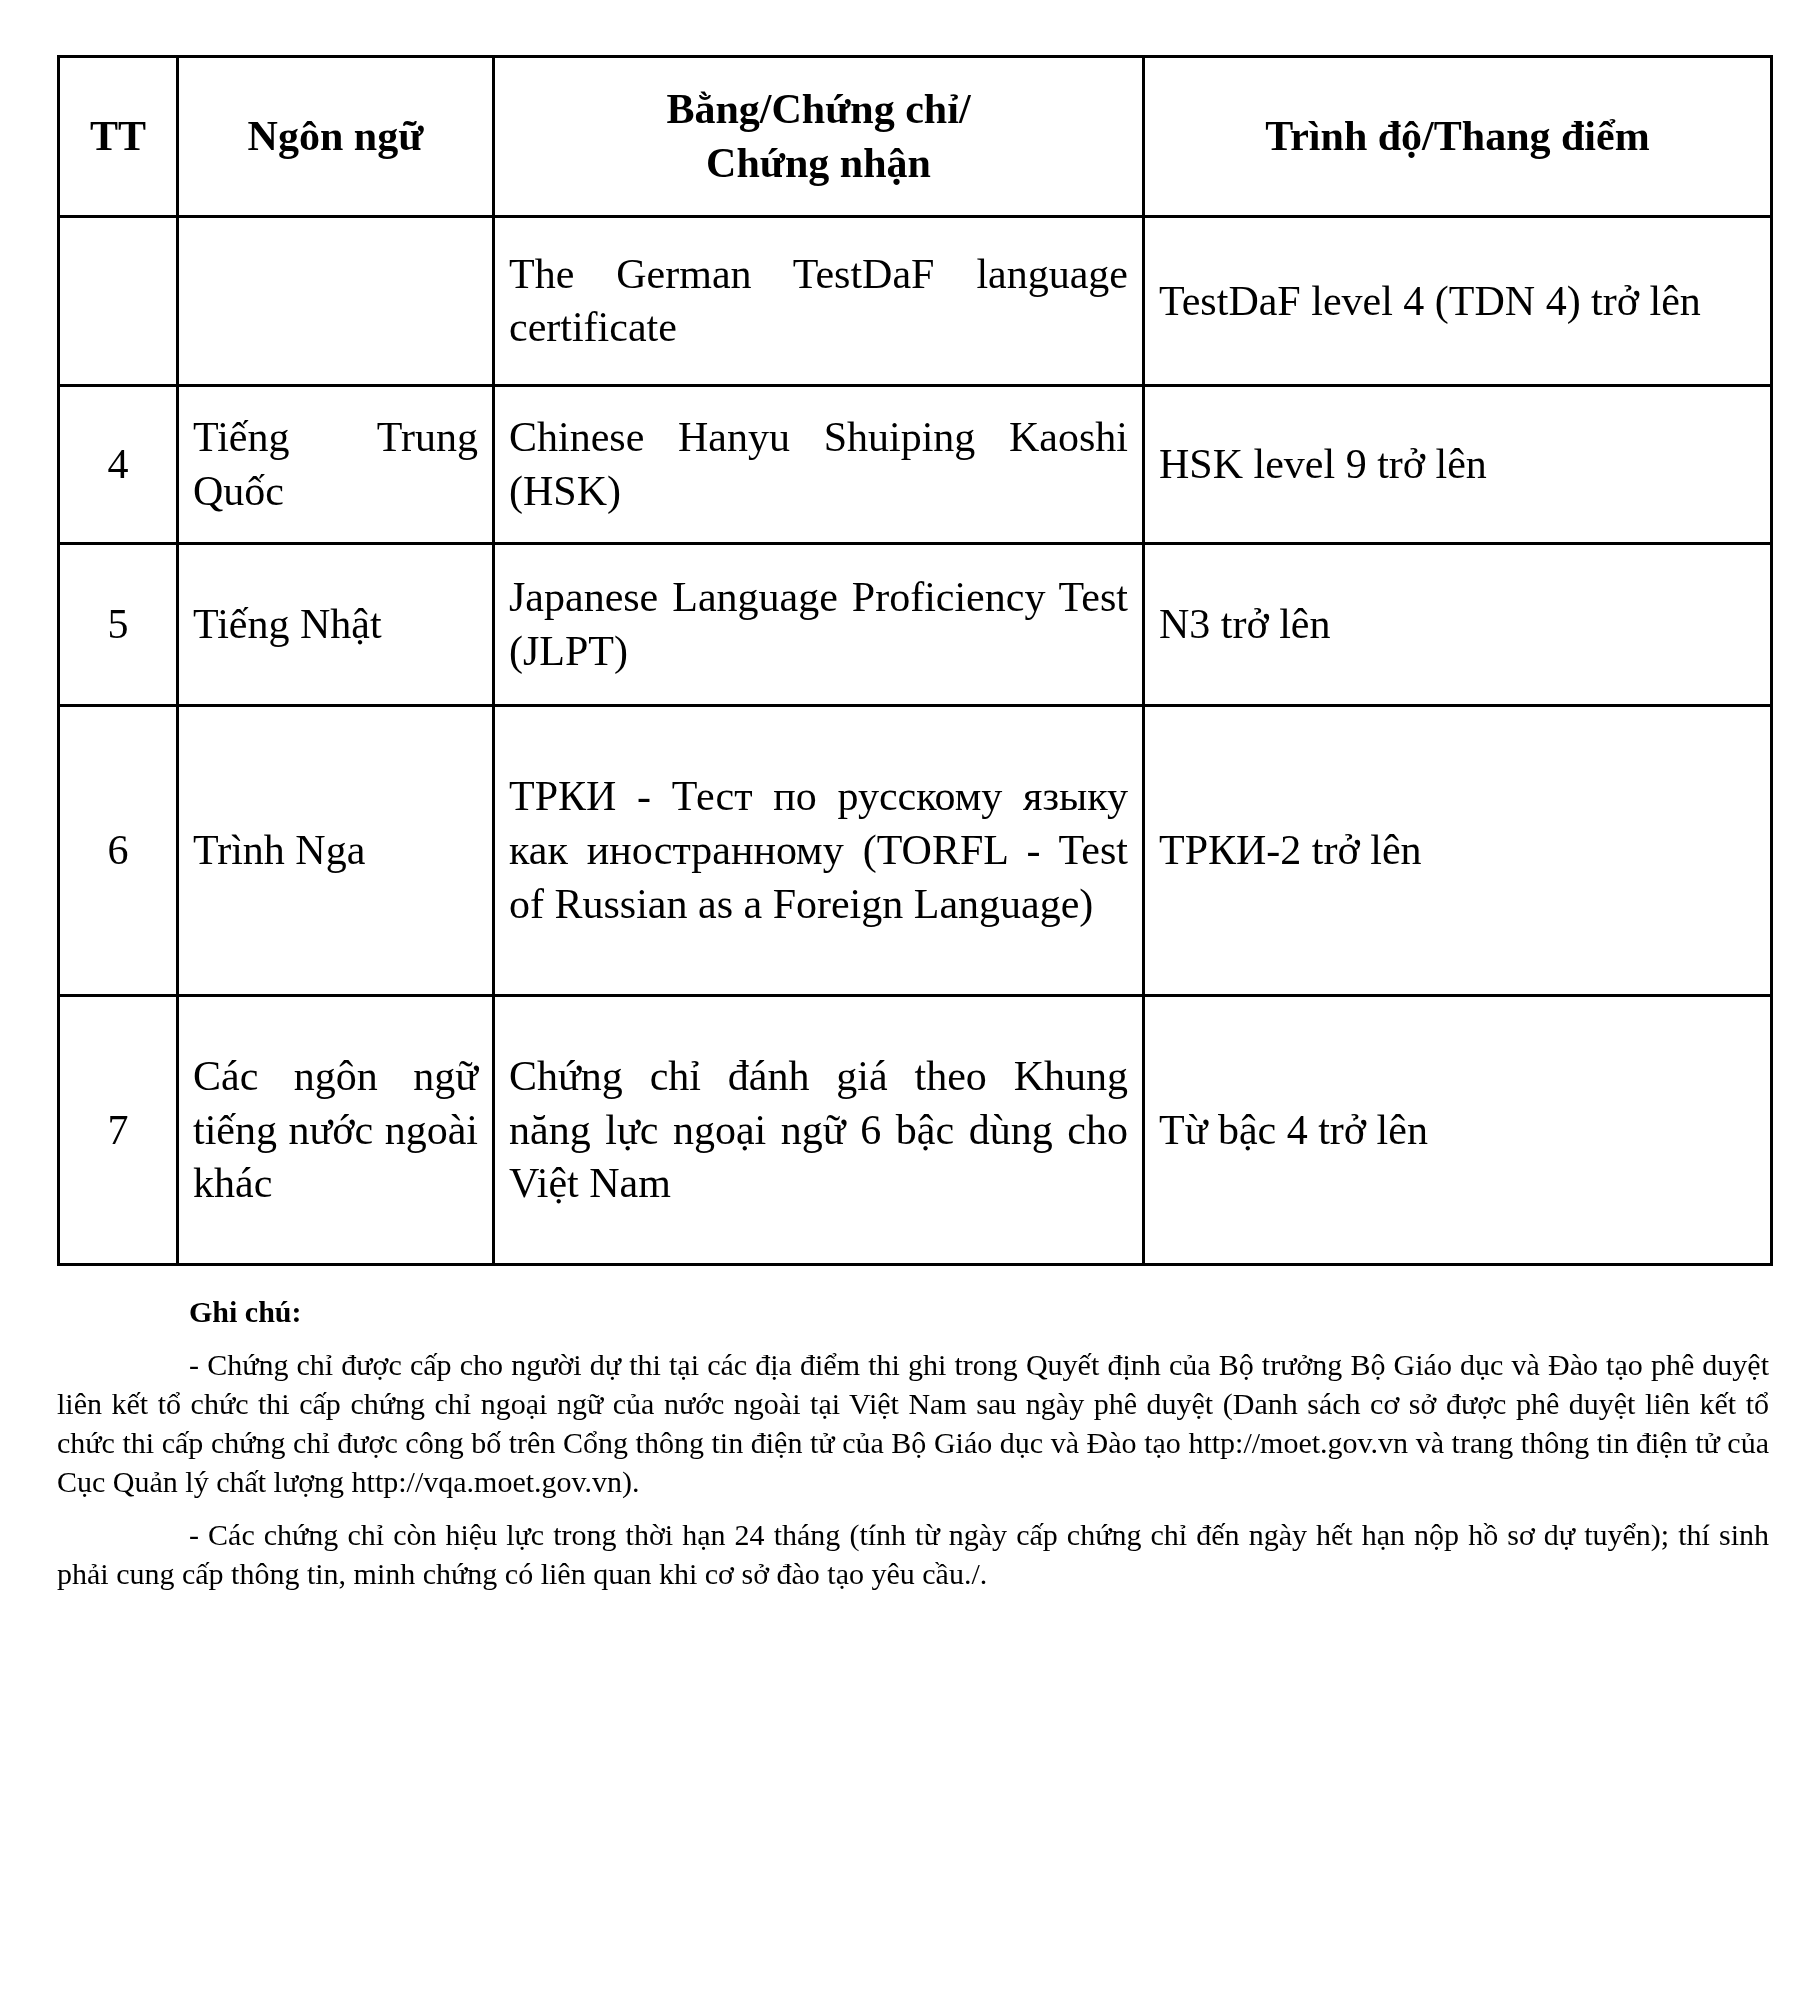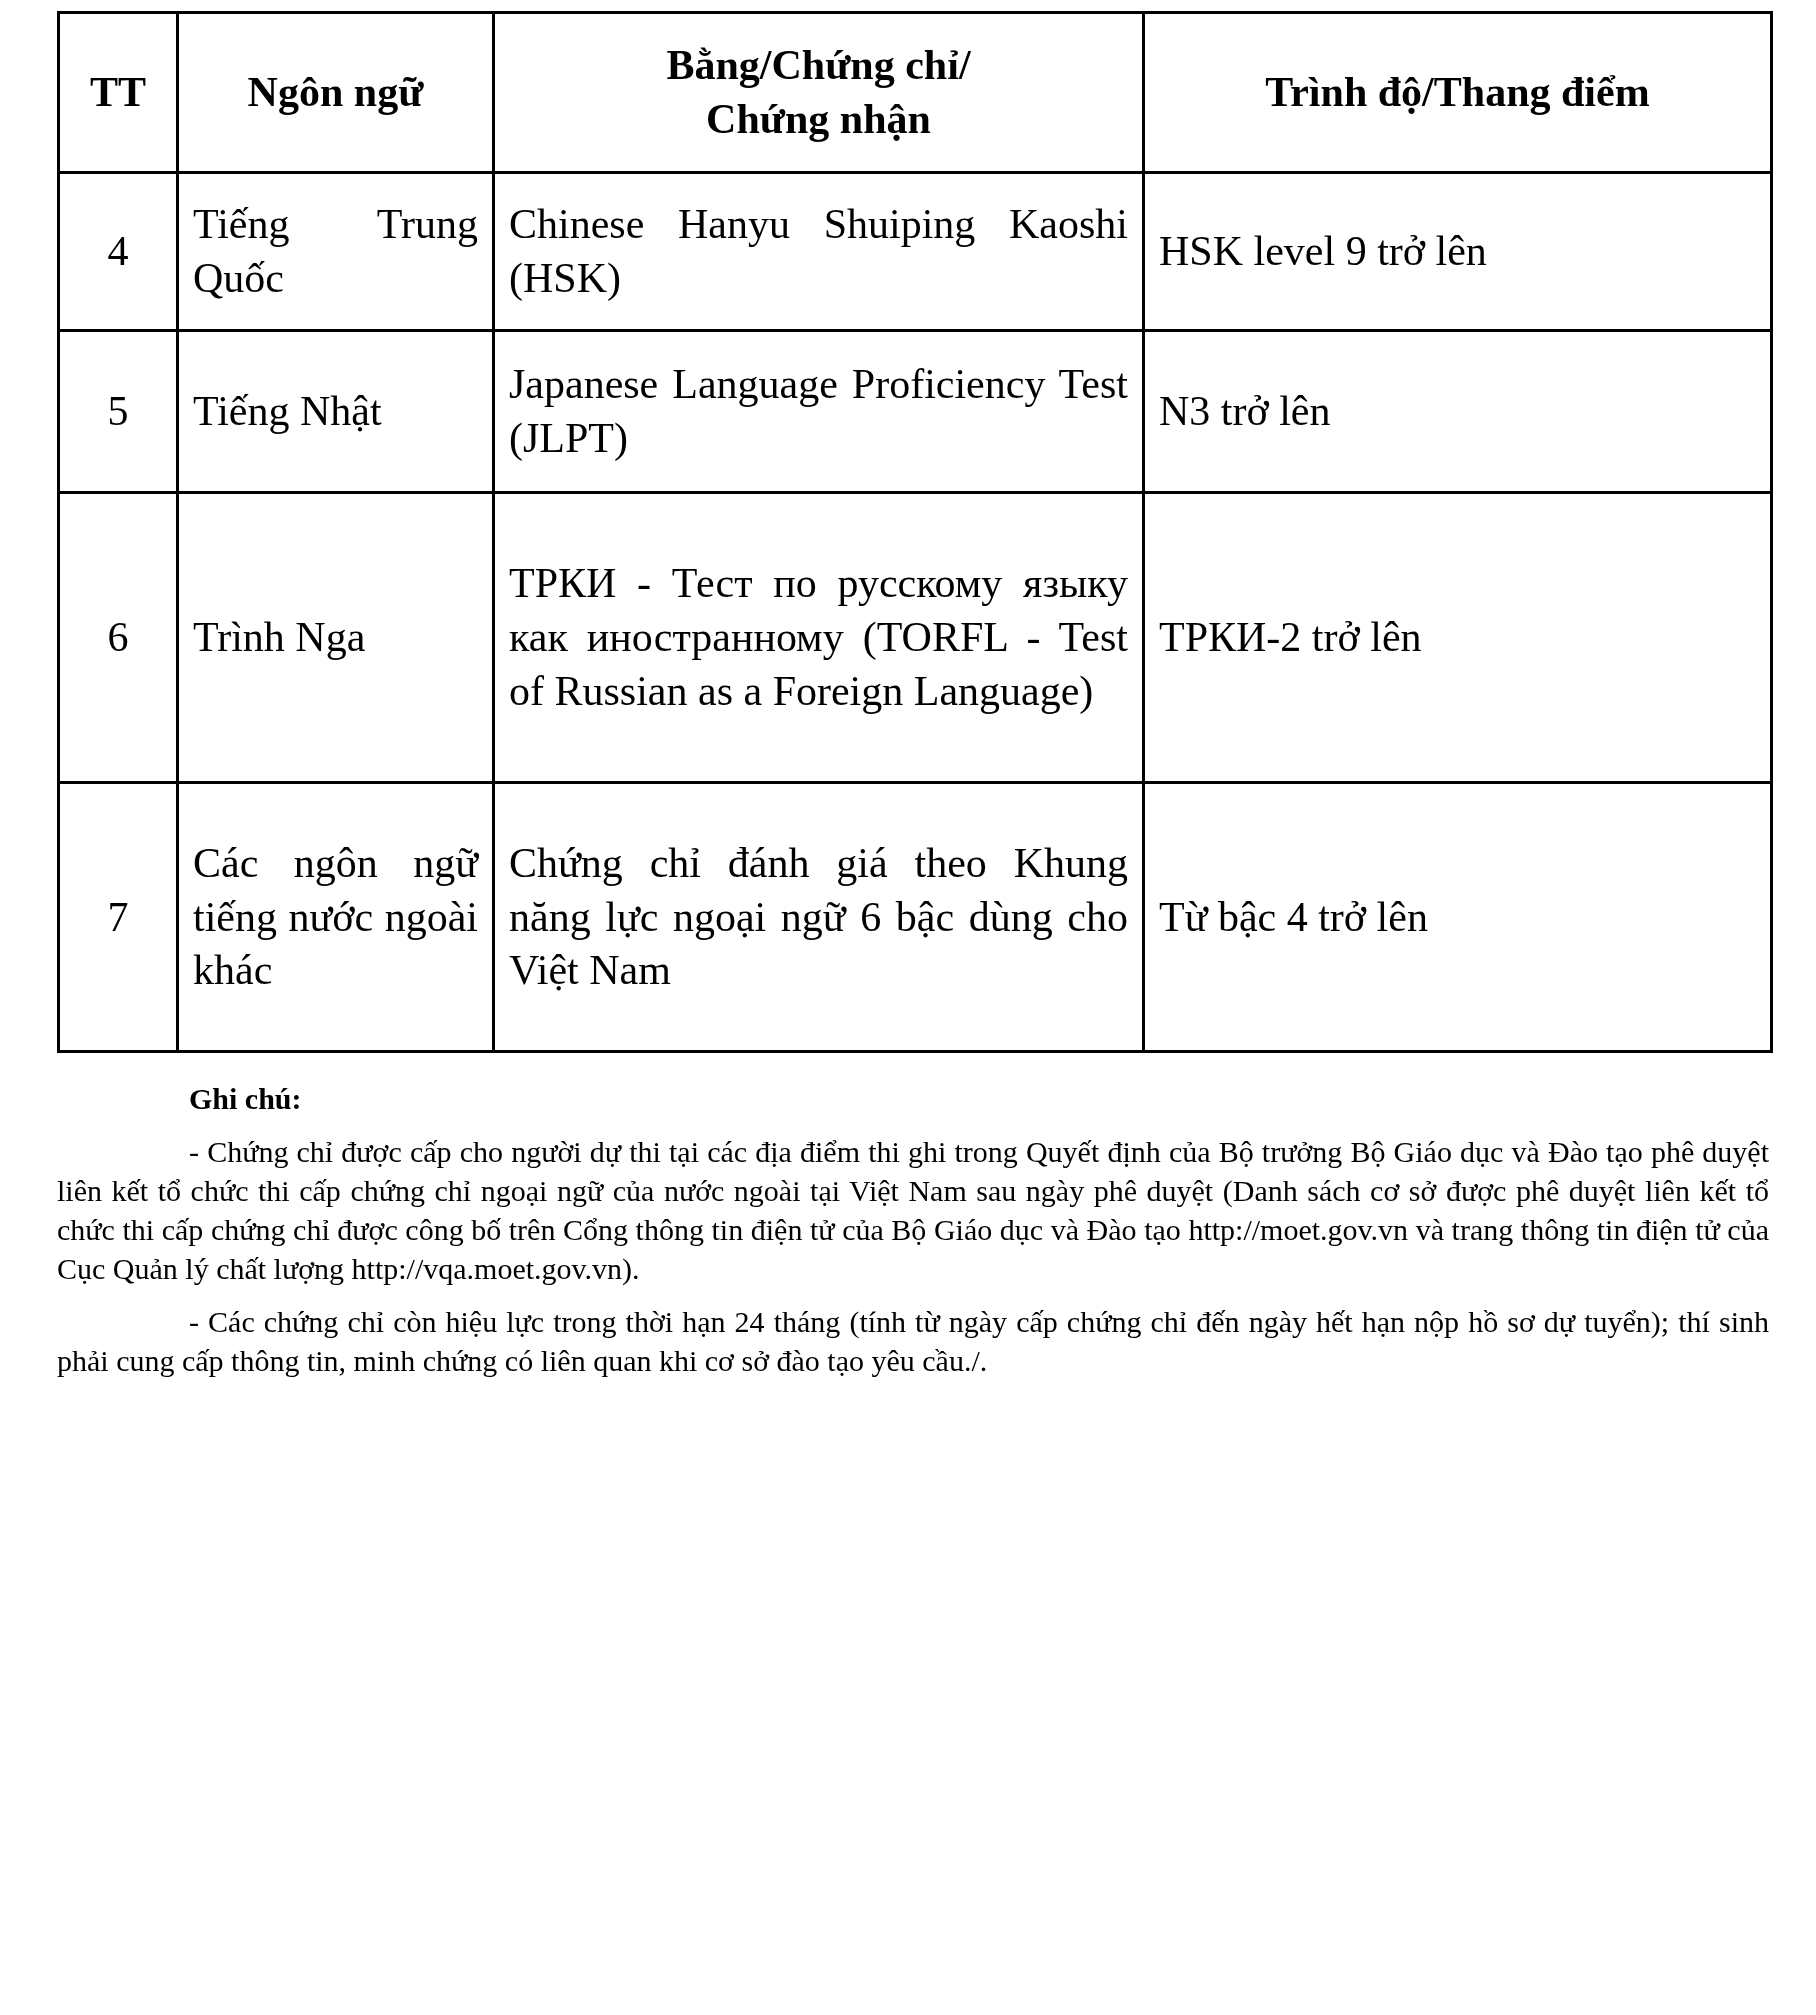--- a/index.html
+++ b/index.html
@@ -11,20 +11,21 @@
     width: 1816px;
     height: 2015px;
     color: #000000;
     font-family: "Liberation Serif", "DejaVu Serif", serif;
     overflow: hidden;
   }
   .page {
     box-sizing: border-box;
     width: 1816px;
     padding: 11.4px 47px 0 57px;
+    margin-top: 44px;
   }
   table.cert-table {
     border-collapse: collapse;
     table-layout: fixed;
     width: 1712px;
   }
   .cert-table td, .cert-table th {
     border: 3.5px solid #000000;
     padding: 7px 14px;
     font-size: 42px;
@@ -75,20 +76,26 @@
     </colgroup>
     <tbody>
       <tr style="height:160px">
         <th>TT</th>
         <th>Ngôn ngữ</th>
         <th class="th-multiline">Bằng/Chứng chỉ/
 Chứng nhận</th>
         <th>Trình độ/Thang điểm</th>
       </tr>
 
+      <tr style="height:169px">
+        <td class="cell-tt"></td>
+        <td class="cell-lang"></td>
+        <td class="cell-cert">The German TestDaF language certificate</td>
+        <td class="cell-level">TestDaF level 4 (TDN 4) trở lên</td>
+      </tr>
 
       <tr style="height:158px">
         <td class="cell-tt">4</td>
         <td class="cell-lang">Tiếng Trung Quốc</td>
         <td class="cell-cert">Chinese Hanyu Shuiping Kaoshi (HSK)</td>
         <td class="cell-level">HSK level 9 trở lên</td>
       </tr>
 
       <tr style="height:162px">
         <td class="cell-tt">5</td>

